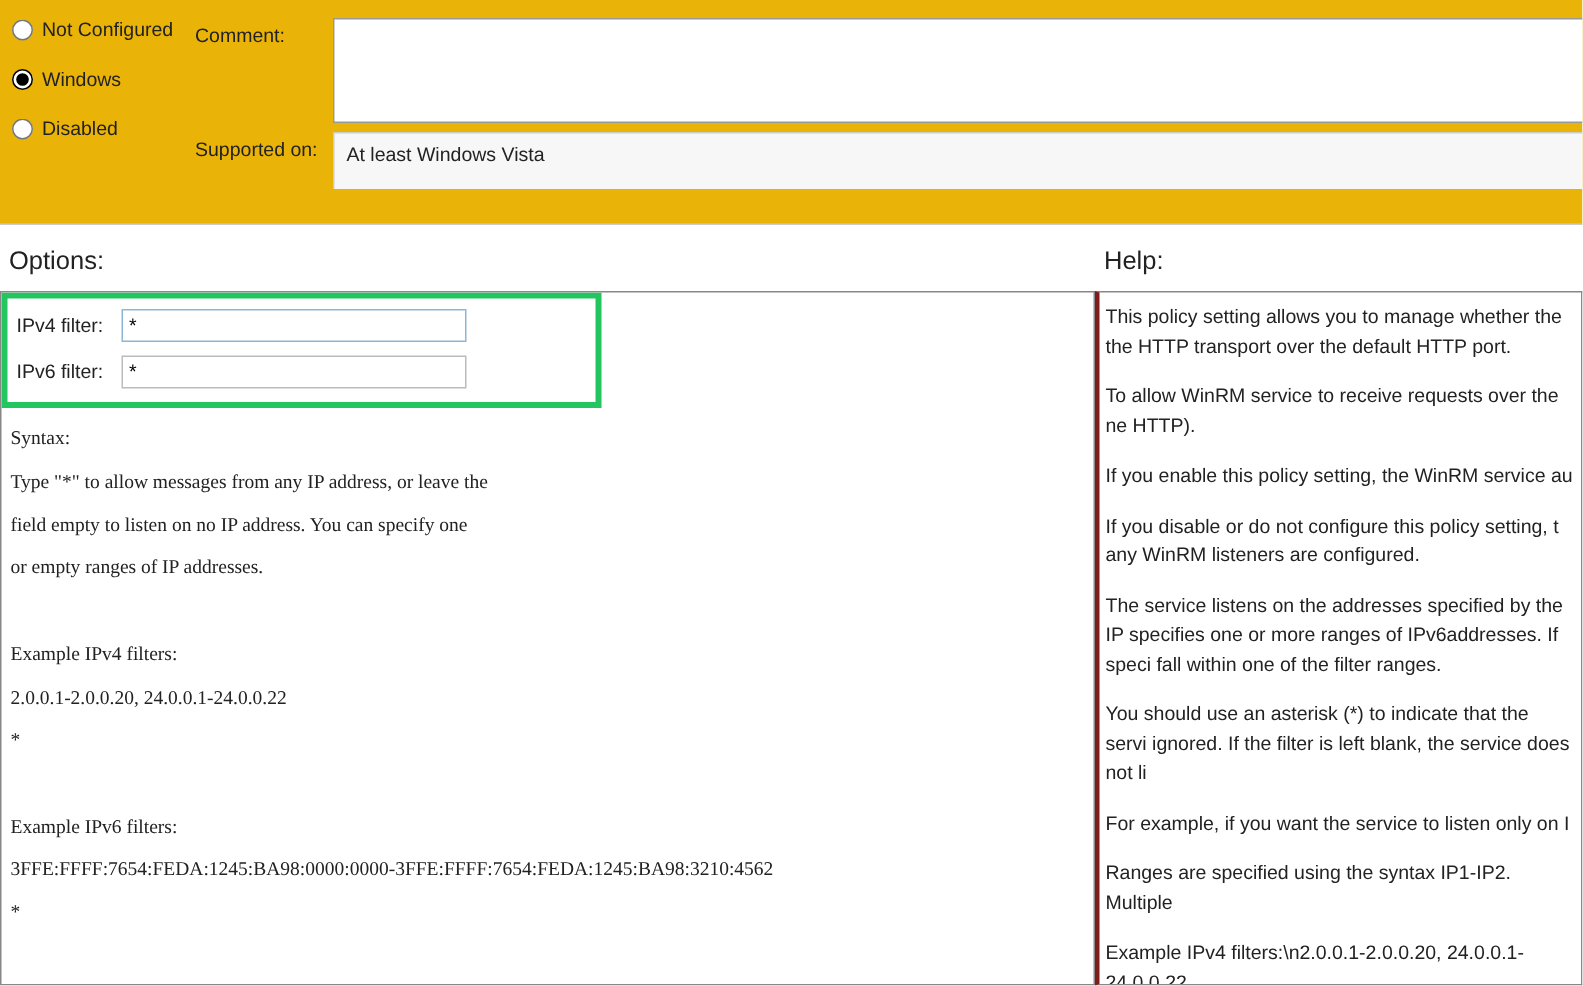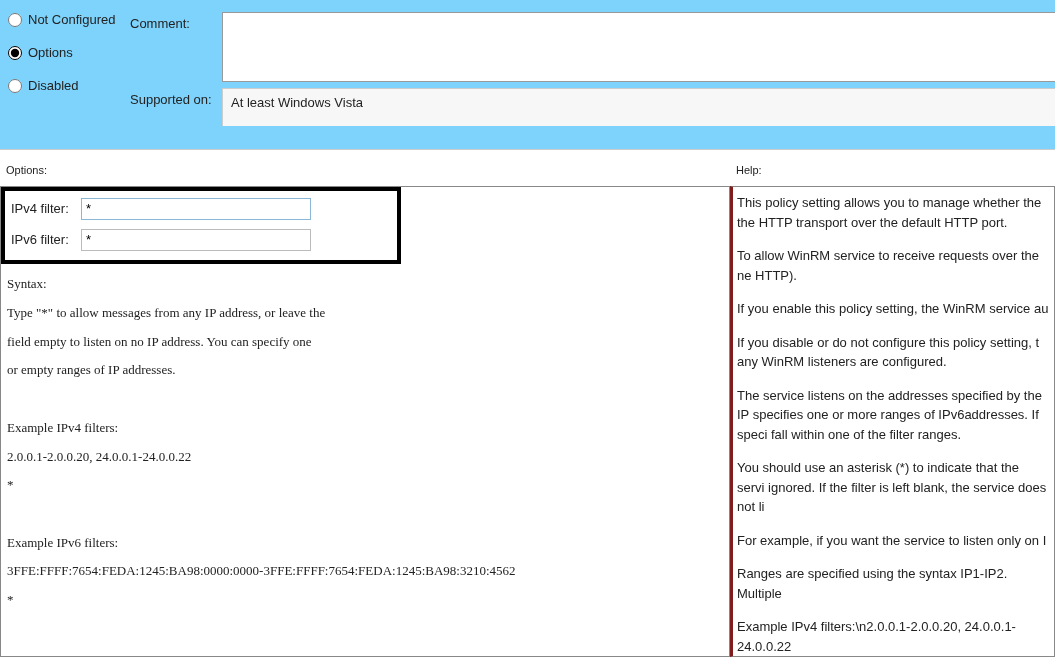--- a/index.html
+++ b/index.html
@@ -7,21 +7,21 @@
     font-family: "Segoe UI", Tahoma, sans-serif;
     font-size: 13px;
     color: #222;
     background: #fff;
     width: 1055px;
     height: 657px;
     overflow: hidden;
   }
   .top-area {
     display: flex;
-    background: #7dd3fc;
+    background: #eab308;
     height: 150px;
     border-bottom: 1px solid #ccc;
   }
   .state-col {
     width: 130px;
     padding: 12px 8px 8px 8px;
   }
   .radio-row {
     display: flex;
     align-items: center;
@@ -76,33 +76,33 @@
     height: calc(657px - 150px);
   }
   .left-pane, .right-pane {
     display: flex;
     flex-direction: column;
   }
   .left-pane { width: 730px; }
   .right-pane { flex: 1; border-left: 0px; }
   .section-label {
     padding: 14px 6px 10px 6px;
-    font-size: 11px;
+    font-size: 17px;
   }
   .panel-border {
     border: 1px solid #888;
     flex: 1;
     overflow: hidden;
     padding: 0;
     line-height: 1.9;
   }
   .left-pane .panel-border { border-right: 1px solid #888; }
   .right-pane .panel-border { border-left: 3px solid #7f1d1d; }
   .highlight-group {
-    border: 4px solid #000000;
+    border: 4px solid #22c55e;
     padding: 6px 6px 8px 6px;
     margin: 0;
     width: 400px;
   }
   .filter-row {
     display: flex;
     align-items: center;
     margin-bottom: 6px;
   }
   .filter-row:last-child { margin-bottom: 0; }
@@ -133,21 +133,21 @@
 <body>
 
 <div class="top-area">
   <div class="state-col">
     <label class="radio-row">
       <input type="radio" name="state" style="">
       <span>Not Configured</span>
     </label>
     <label class="radio-row">
       <input type="radio" name="state" checked="" style="">
-      <span>Options</span>
+      <span>Windows</span>
     </label>
     <label class="radio-row">
       <input type="radio" name="state" style="">
       <span>Disabled</span>
     </label>
   </div>
   <div class="meta-col">
     <div class="meta-row">
       <div class="meta-label">Comment:</div>
       <textarea class="comment-box" value="" style=""></textarea>

